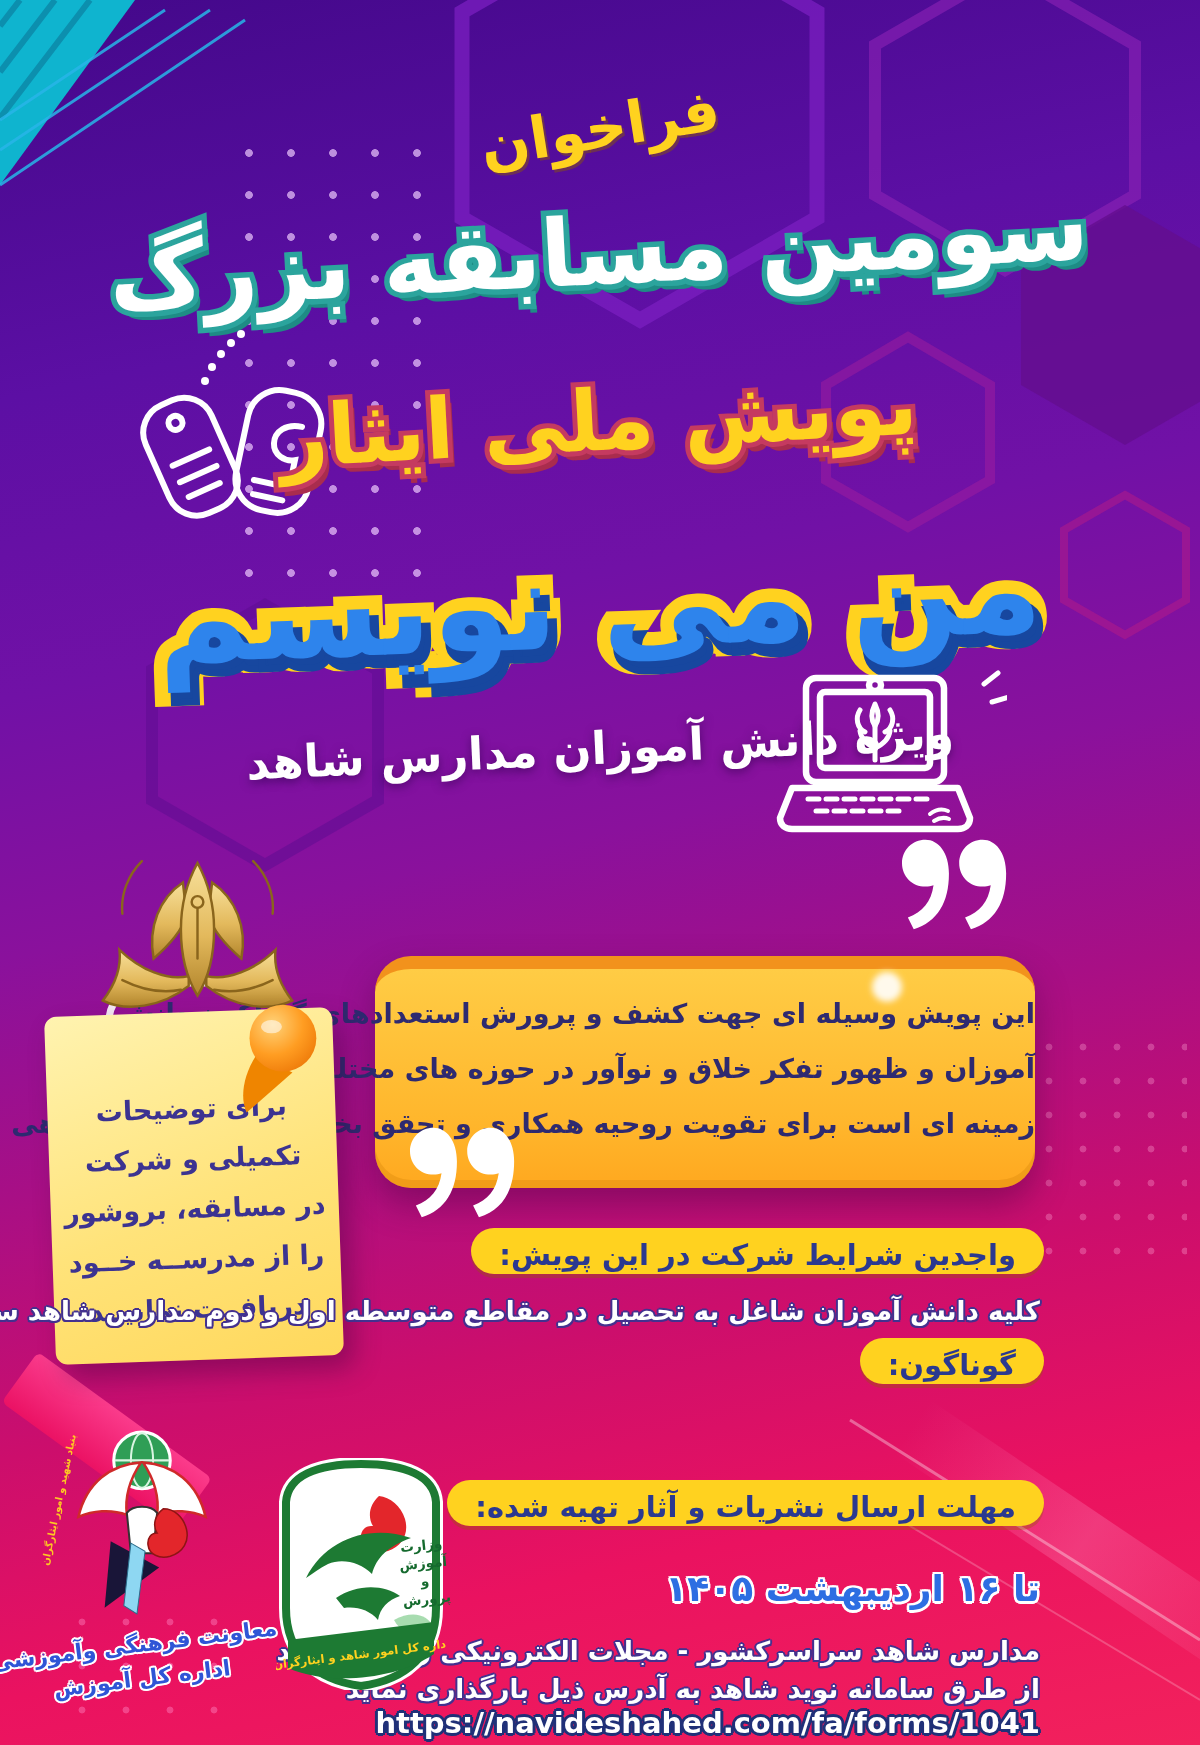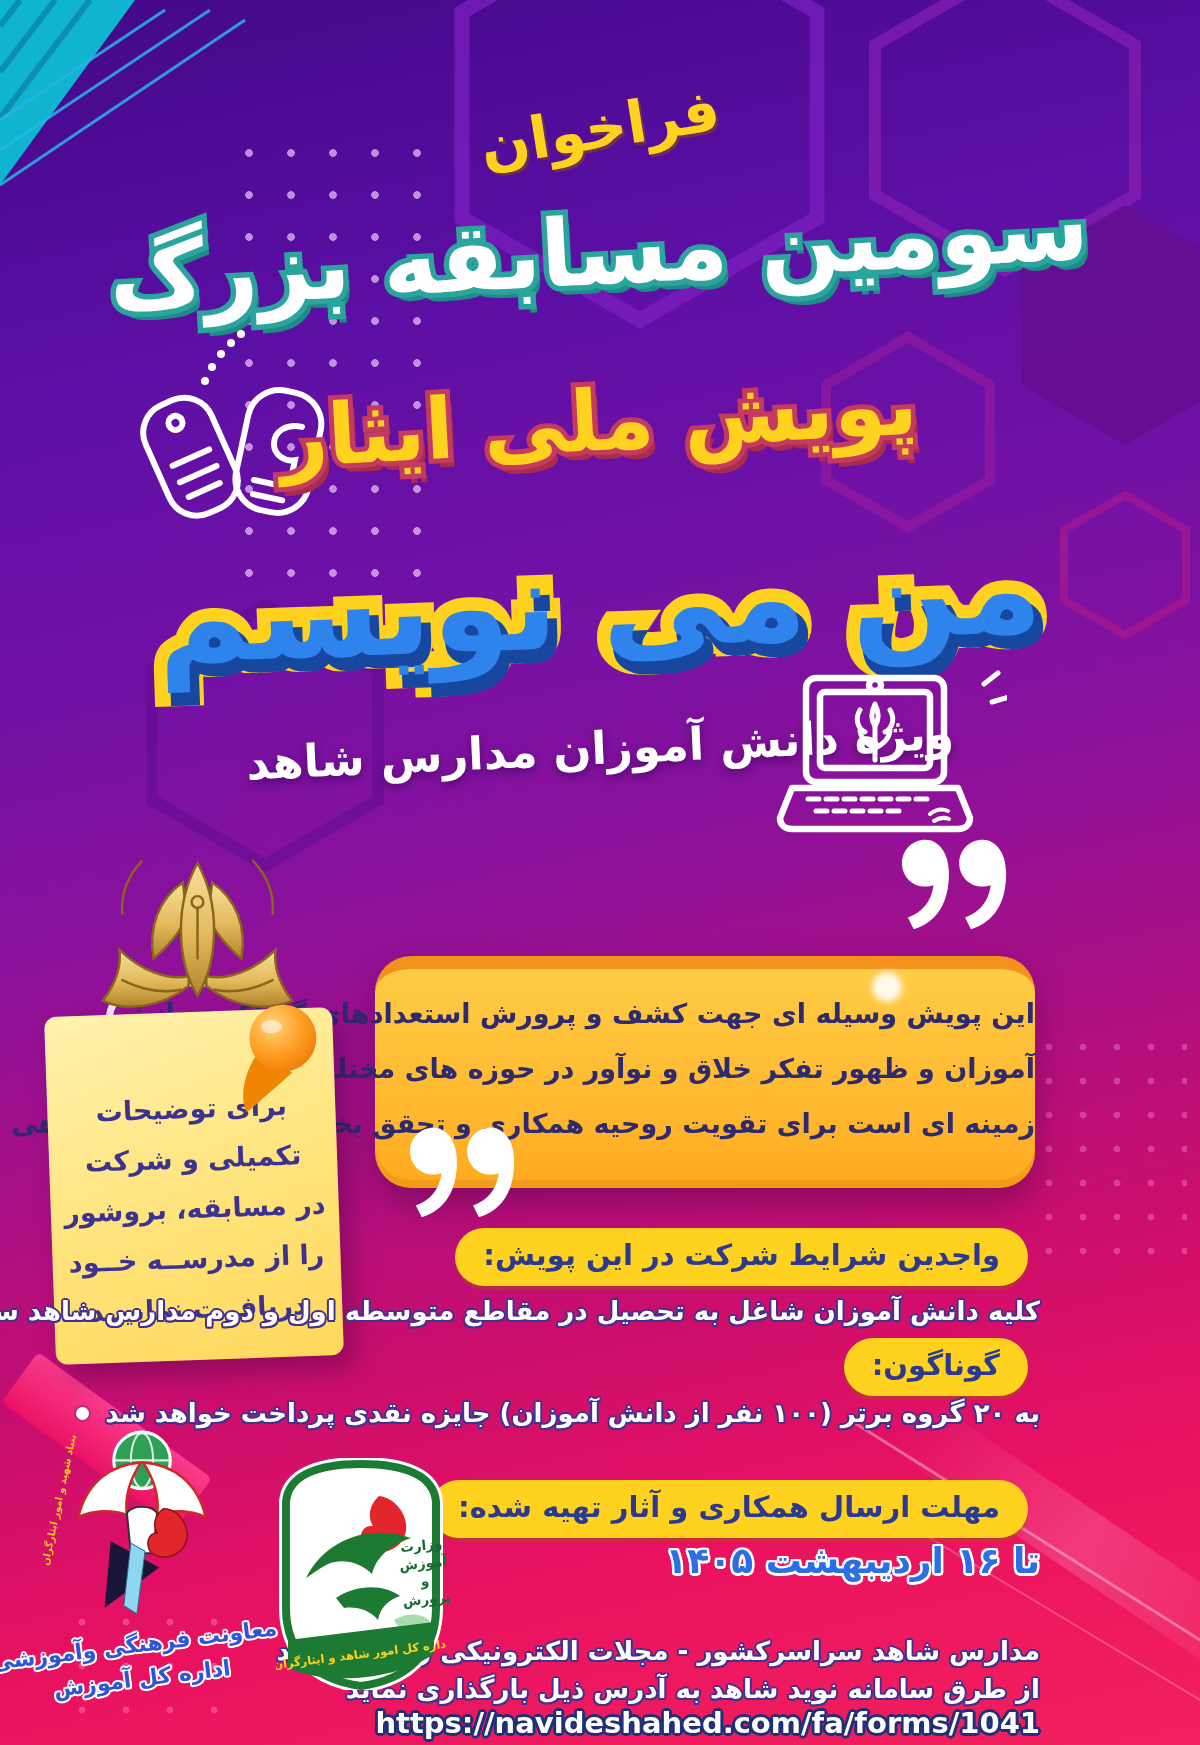--- a/index.html
+++ b/index.html
@@ -45,32 +45,32 @@
   
   .desc-box { left:375px; top:956px; width:660px; height:232px;
     background:linear-gradient(180deg,#ffcc45 0%,#ffb62c 70%,#ffa81f 100%);
     border-top:13px solid #f2921c; border-radius:36px; padding-top:17px;
     box-shadow:0 16px 34px rgba(60,0,60,.38), inset 0 -8px 0 rgba(200,120,0,.25); }
   .desc-line { font-size:27px; line-height:55px; color:#2e2a70; font-weight:bold; text-align:center; white-space:nowrap; }
   .glow-dot { left:872px; top:972px; width:30px; height:30px; border-radius:50%;
               background:#fff; filter:blur(3px); opacity:.9; }
 
   
-  .pill { position:absolute; right:172px; background:#ffd21f; color:#2b3990; font-weight:bold; font-size:29px;
-          padding:10px 28px 14px; border-radius:32px; white-space:nowrap; direction:rtl;
+  .pill { position:absolute; right:156px; background:#ffd21f; color:#2b3990; font-weight:bold; font-size:29px;
+          padding:10px 28px 2px; border-radius:32px; white-space:nowrap; direction:rtl;
           box-shadow:0 4px 0 rgba(150,95,0,.35); }
   .body-text { position:absolute; right:160px; direction:rtl; white-space:nowrap; color:#fff; font-weight:bold; font-size:26px;
     text-shadow:-2px 0 #44318f, 2px 0 #44318f, 0 -2px #44318f, 0 2px #44318f,
                 -1.5px -1.5px #44318f, 1.5px 1.5px #44318f, 1.5px -1.5px #44318f, -1.5px 1.5px #44318f; }
   .bullet-row { position:absolute; right:160px; display:flex; direction:rtl; align-items:center; gap:16px; }
   .bullet-dot { width:13px; height:13px; border-radius:50%; background:#fff; flex:none;
                 box-shadow:0 0 0 2px rgba(70,40,140,.35); }
   .date-text { position:absolute; right:160px; direction:rtl; white-space:nowrap; color:#2d6ee2; font-weight:bold; font-size:36px;
     text-shadow:-2.5px 0 #fff, 2.5px 0 #fff, 0 -2.5px #fff, 0 2.5px #fff,
-                -2px -2px #fff, 2px 2px #fff, 2px -2px #fff, -2px 2px #fff; }
+                -2px -2px #fff, 2px 2px #fff, 2px -2px #fff, -2px 2px #fff;margin-top:28px; }
   .url-text { position:absolute; right:160px; direction:ltr; white-space:nowrap; color:#fff; font-weight:bold; font-size:29px;
     text-shadow:-3px 0 #203078, 3px 0 #203078, 0 -3px #203078, 0 3px #203078,
                 -2px -2px #203078, 2px 2px #203078, 2px -2px #203078, -2px 2px #203078; }
 
   
   .note { left:50px; top:1012px; width:288px; height:348px; transform:rotate(-2deg);
           background:linear-gradient(160deg,#fff3b0 0%,#ffe37a 55%,#ffd85c 100%);
           border-radius:12px; box-shadow:10px 14px 26px rgba(60,0,60,.38); padding-top:72px; }
   .note-line { font-size:27px; line-height:50px; color:#3c3391; font-weight:bold; text-align:center; white-space:nowrap; }
 
@@ -236,26 +236,22 @@
     </defs>
     <path d="M40,58 L78,76 L30,118 C23,103 26,80 40,58 Z" fill="#ef8500"></path>
     <circle cx="68" cy="40" r="35" fill="url(#pinGrad)"></circle>
     <ellipse cx="56" cy="28" rx="11" ry="7" fill="#ffffff" opacity=".55"></ellipse>
   </svg>
 
   <div class="pill" style="top:1228px">واجدین شرایط شرکت در این پویش:</div>
   <div class="body-text" style="top:1296px">کلیه دانش آموزان شاغل به تحصیل در مقاطع متوسطه اول و دوم مدارس شاهد سراسرکشور</div>
 
   <div class="pill" style="top:1338px">گوناگون:</div>
-  <div class="bullet-row" style="top:1398px">
-    <span class="body-text" style="position:static">به ۲۰ گروه برتر (۱۰۰ نفر از دانش آموزان) جایزه نقدی پرداخت خواهد شد</span>
-    <span class="bullet-dot"></span>
-  </div>
-
-  <div class="pill" style="top:1480px">مهلت ارسال همکاری و آثار تهیه شده:</div>
+
+  <div class="pill" style="top:1480px">مهلت ارسال نشریات و آثار تهیه شده:</div>
   <div class="date-text" style="top:1540px">تا ۱۶ اردیبهشت ۱۴۰۵</div>
 
   <div class="body-text" style="top:1636px">مدارس شاهد سراسرکشور -  مجلات الکترونیکی را می توانید</div>
   <div class="body-text" style="top:1674px">از طرق سامانه نوید شاهد به آدرس ذیل بارگذاری نماید</div>
   <div class="url-text" style="top:1706px">https://navideshahed.com/fa/forms/1041</div>
 
   <svg class="abs" style="left:66px;top:1420px" width="152" height="212" viewBox="0 0 150 210">
     <circle cx="75" cy="40" r="28" fill="#2f9e56" stroke="#ffffff" stroke-width="3"></circle>
     <ellipse cx="75" cy="40" rx="11" ry="27" fill="none" stroke="#d9f5e2" stroke-width="2"></ellipse>
     <path d="M48,40 h54" stroke="#d9f5e2" stroke-width="2"></path>

